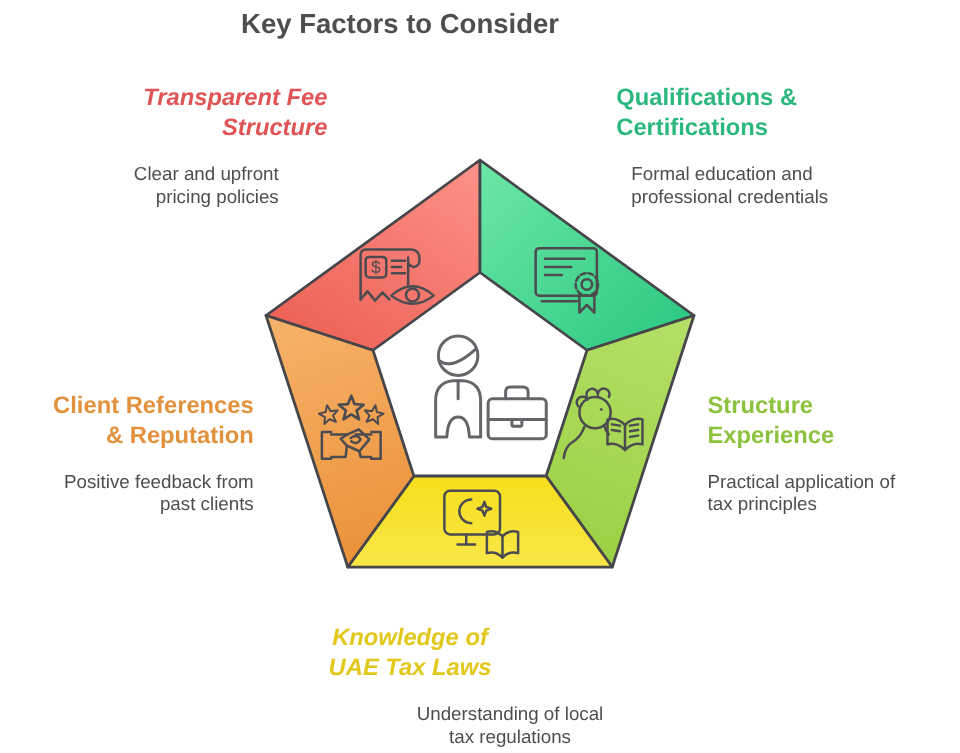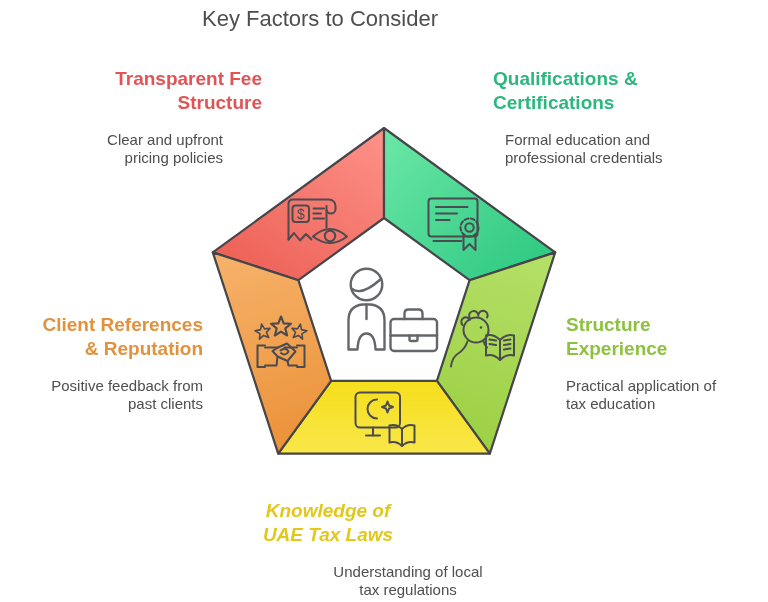--- a/index.html
+++ b/index.html
@@ -4,21 +4,21 @@
 <style>
   html,body{margin:0;padding:0;background:#ffffff;}
   #canvas{position:relative;width:768px;height:602px;background:#ffffff;overflow:hidden;
           font-family:"Liberation Sans",sans-serif;}
   svg{position:absolute;left:0;top:0;}
   .seg{stroke:#45454a;stroke-width:2.2;stroke-linejoin:round;}
   .ic{fill:none;stroke:#4b4b50;stroke-width:2;stroke-linecap:round;stroke-linejoin:round;}
   .icc{fill:none;stroke:#64666a;stroke-width:2.4;stroke-linecap:round;stroke-linejoin:round;}
   .icfill{fill:#4b4b50;stroke:none;font-family:"Liberation Sans",sans-serif;}
   .label{position:absolute;}
-  .page-title{top:6px;left:0;width:640px;text-align:center;font-size:22px;font-weight:400;color:#4e4e50;}
+  .page-title{top:6px;left:0;width:640px;text-align:center;font-size:22px;font-weight:700;color:#4e4e50;}
   .f-title{font-size:19px;line-height:24px;font-weight:700;}
   .f-desc{font-size:15px;line-height:18px;color:#4e4e50;}
   .ta-r{text-align:right;}
   .ta-c{text-align:center;}
   #t-fee{top:67px;right:506px;}   #d-fee{top:131px;right:545px;}
   #t-qual{top:67px;left:493px;}   #d-qual{top:131px;left:493px;margin-left:12px;}
   #t-ref{top:313px;right:565px;}  #d-ref{top:377px;right:565px;}
   #t-exp{top:313px;left:566px;}   #d-exp{top:377px;left:566px;}
   #t-uae{top:499px;left:0;width:656px;font-style:italic;} #d-uae{top:563px;left:0;width:768px;padding-left:24px;}
 </style>
@@ -118,21 +118,21 @@
       <path class="icc" d="M366.5,304.5 V319"></path>
       <rect class="icc" x="390.5" y="319" width="46.5" height="32" rx="3.5"></rect>
       <path class="icc" d="M404.5,319 V313.5 Q404.5,309.5 408.5,309.5 H418.5 Q422.5,309.5 422.5,313.5 V319"></path>
       <path class="icc" d="M390.5,335.5 H437"></path>
       <path class="icc" d="M409.5,335.5 V339.5 Q409.5,341 411,341 H416 Q417.5,341 417.5,339.5 V335.5"></path>
     </g>
   </svg>
 
   <div class="label page-title">Key Factors to Consider</div>
 
-  <div class="label f-title ta-r" id="t-fee" style="color: rgb(224, 84, 86);">
+  <div class="label f-title ta-r" id="t-fee" style="color: rgb(224, 84, 86); font-style: italic;">
     <div>Transparent Fee</div>
     <div>Structure</div>
   </div>
   <div class="label f-desc ta-r" id="d-fee">
     <div>Clear and upfront</div>
     <div>pricing policies</div>
   </div>
 
   <div class="label f-title" id="t-qual" style="color: rgb(43, 184, 126);">
     <div>Qualifications &amp;</div>
@@ -151,21 +151,21 @@
     <div>Positive feedback from</div>
     <div>past clients</div>
   </div>
 
   <div class="label f-title" id="t-exp" style="color: rgb(140, 194, 61);">
     <div>Structure</div>
     <div>Experience</div>
   </div>
   <div class="label f-desc" id="d-exp">
     <div>Practical application of</div>
-    <div>tax education</div>
+    <div>tax principles</div>
   </div>
 
   <div class="label f-title ta-c" id="t-uae" style="color: rgb(226, 200, 26);">
     <div>Knowledge of</div>
     <div>UAE Tax Laws</div>
   </div>
   <div class="label f-desc ta-c" id="d-uae">
     <div>Understanding of local</div>
     <div>tax regulations</div>
   </div>

